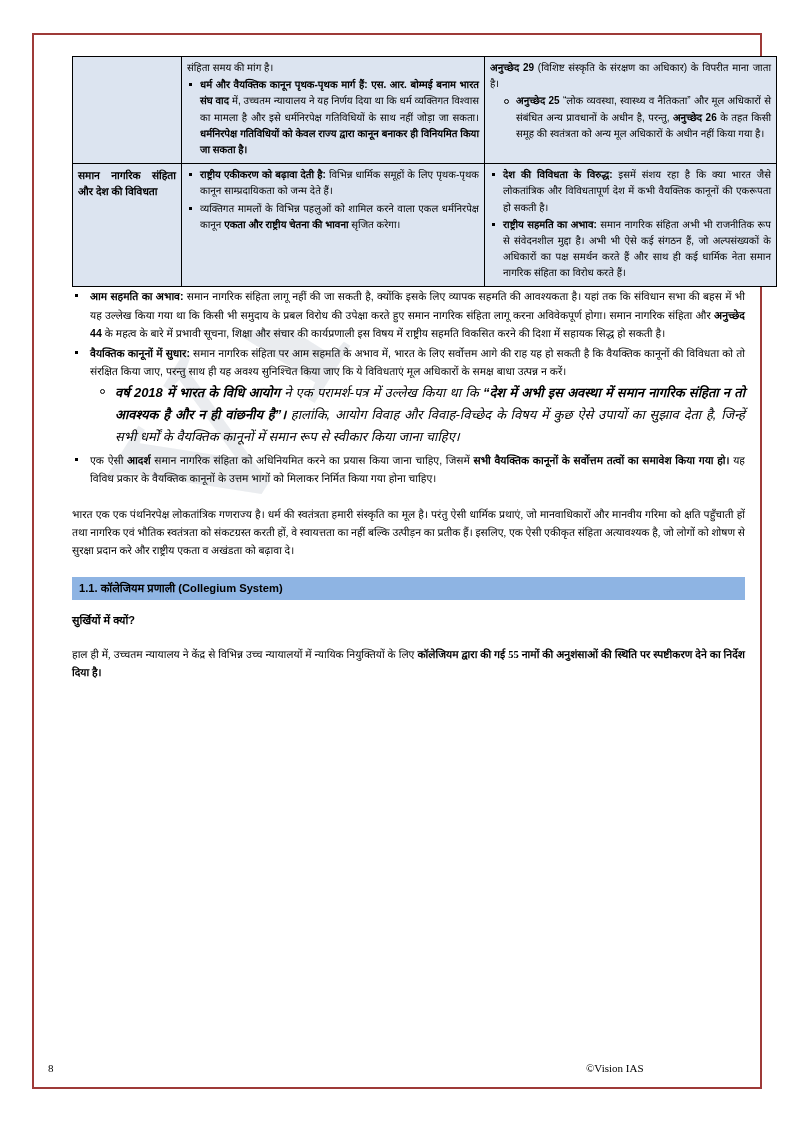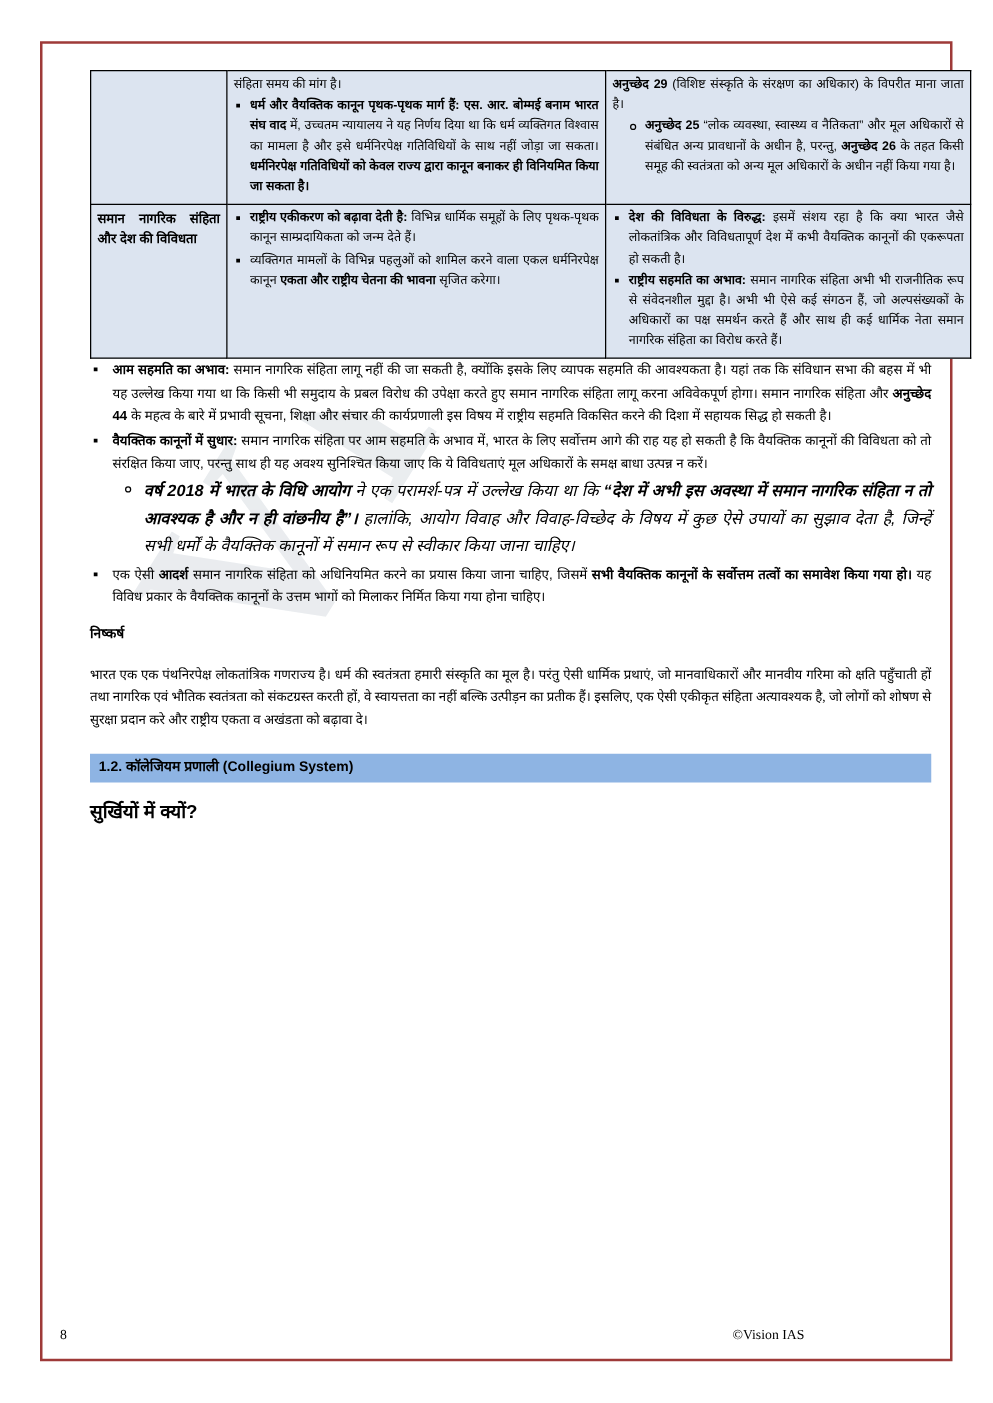--- a/index.html
+++ b/index.html
@@ -203,21 +203,21 @@
     font-family: "Liberation Sans", sans-serif;
     font-weight: bold;
     font-size: 11.2px;
     color: #000;
     line-height: 1.25;
   }
   .sub-head {
     margin: 12px 0 0 0;
     font-family: "Liberation Sans", sans-serif;
     font-weight: bold;
-    font-size: 15px;
+    font-size: 11px;
     color: #000;
   }
 
   
   .footer {
     position: absolute;
     left: 48px;
     top: 1062px;
     width: 698px;
     display: flex;
@@ -290,25 +290,25 @@
     </table>
 
     <ul class="bodylist" id="way-forward-list">
         <li><span class="b">आम सहमति का अभाव: </span><span>समान नागरिक संहिता लागू नहीं की जा सकती है, क्योंकि इसके लिए व्यापक सहमति की आवश्यकता है। यहां तक कि संविधान सभा की बहस में भी यह उल्लेख किया गया था कि किसी भी समुदाय के प्रबल विरोध की उपेक्षा करते हुए समान नागरिक संहिता लागू करना अविवेकपूर्ण होगा। समान नागरिक संहिता और </span><span class="b">अनुच्छेद 44 </span><span>के महत्व के बारे में प्रभावी सूचना, शिक्षा और संचार की कार्यप्रणाली इस विषय में राष्ट्रीय सहमति विकसित करने की दिशा में सहायक सिद्ध हो सकती है।</span></li>
         <li><span class="b">वैयक्तिक कानूनों में सुधार: </span><span>समान नागरिक संहिता पर आम सहमति के अभाव में, भारत के लिए सर्वोत्तम आगे की राह यह हो सकती है कि वैयक्तिक कानूनों की विविधता को तो संरक्षित किया जाए, परन्तु साथ ही यह अवश्य सुनिश्चित किया जाए कि ये विविधताएं मूल अधिकारों के समक्ष बाधा उत्पन्न न करें।</span><ul class="sublist">
             <li><span class="b">वर्ष 2018 में भारत के विधि आयोग </span><span>ने एक परामर्श-पत्र में उल्लेख किया था कि </span><span class="b">“देश में अभी इस अवस्था में समान नागरिक संहिता न तो आवश्यक है और न ही वांछनीय है”।</span><span> हालांकि, आयोग विवाह और विवाह-विच्छेद के विषय में कुछ ऐसे उपायों का सुझाव देता है, जिन्हें सभी धर्मों के वैयक्तिक कानूनों में समान रूप से स्वीकार किया जाना चाहिए।</span></li>
           </ul></li>
         <li><span>एक ऐसी </span><span class="b">आदर्श </span><span>समान नागरिक संहिता को अधिनियमित करने का प्रयास किया जाना चाहिए, जिसमें </span><span class="b">सभी वैयक्तिक कानूनों के सर्वोत्तम तत्वों का समावेश किया गया हो। </span><span>यह विविध प्रकार के वैयक्तिक कानूनों के उत्तम भागों को मिलाकर निर्मित किया गया होना चाहिए।</span></li>
       </ul>
 
-    <div class="sec-title">निष्कर्ष</div>
     <p class="para">भारत एक एक पंथनिरपेक्ष लोकतांत्रिक गणराज्य है। धर्म की स्वतंत्रता हमारी संस्कृति का मूल है। परंतु ऐसी धार्मिक प्रथाएं, जो मानवाधिकारों और मानवीय गरिमा को क्षति पहुँचाती हों तथा नागरिक एवं भौतिक स्वतंत्रता को संकटग्रस्त करती हों, वे स्वायत्तता का नहीं बल्कि उत्पीड़न का प्रतीक हैं। इसलिए, एक ऐसी एकीकृत संहिता अत्यावश्यक है, जो लोगों को शोषण से सुरक्षा प्रदान करे और राष्ट्रीय एकता व अखंडता को बढ़ावा दे।</p>
 
-    <div class="chapter-bar">1.2. कॉलेजियम प्रणाली (Collegium System)</div>
+    <div class="chapter-bar">1.1. कॉलेजियम प्रणाली (Collegium System)</div>
     <div class="sub-head">सुर्खियों में क्यों?</div>
+    <p class="para" id="chapter-para"><span>हाल ही में, उच्चतम न्यायालय ने केंद्र से विभिन्न उच्च न्यायालयों में न्यायिक नियुक्तियों के लिए </span><span class="b">कॉलेजियम द्वारा की गई 55 नामों की अनुशंसाओं की स्थिति पर स्पष्टीकरण देने का निर्देश दिया है।</span></p>
 
   </div>
 
   <div class="footer">
     <div class="pageno">8</div>
     <div class="right">©Vision IAS</div>
   </div>
 
 </div>
 

